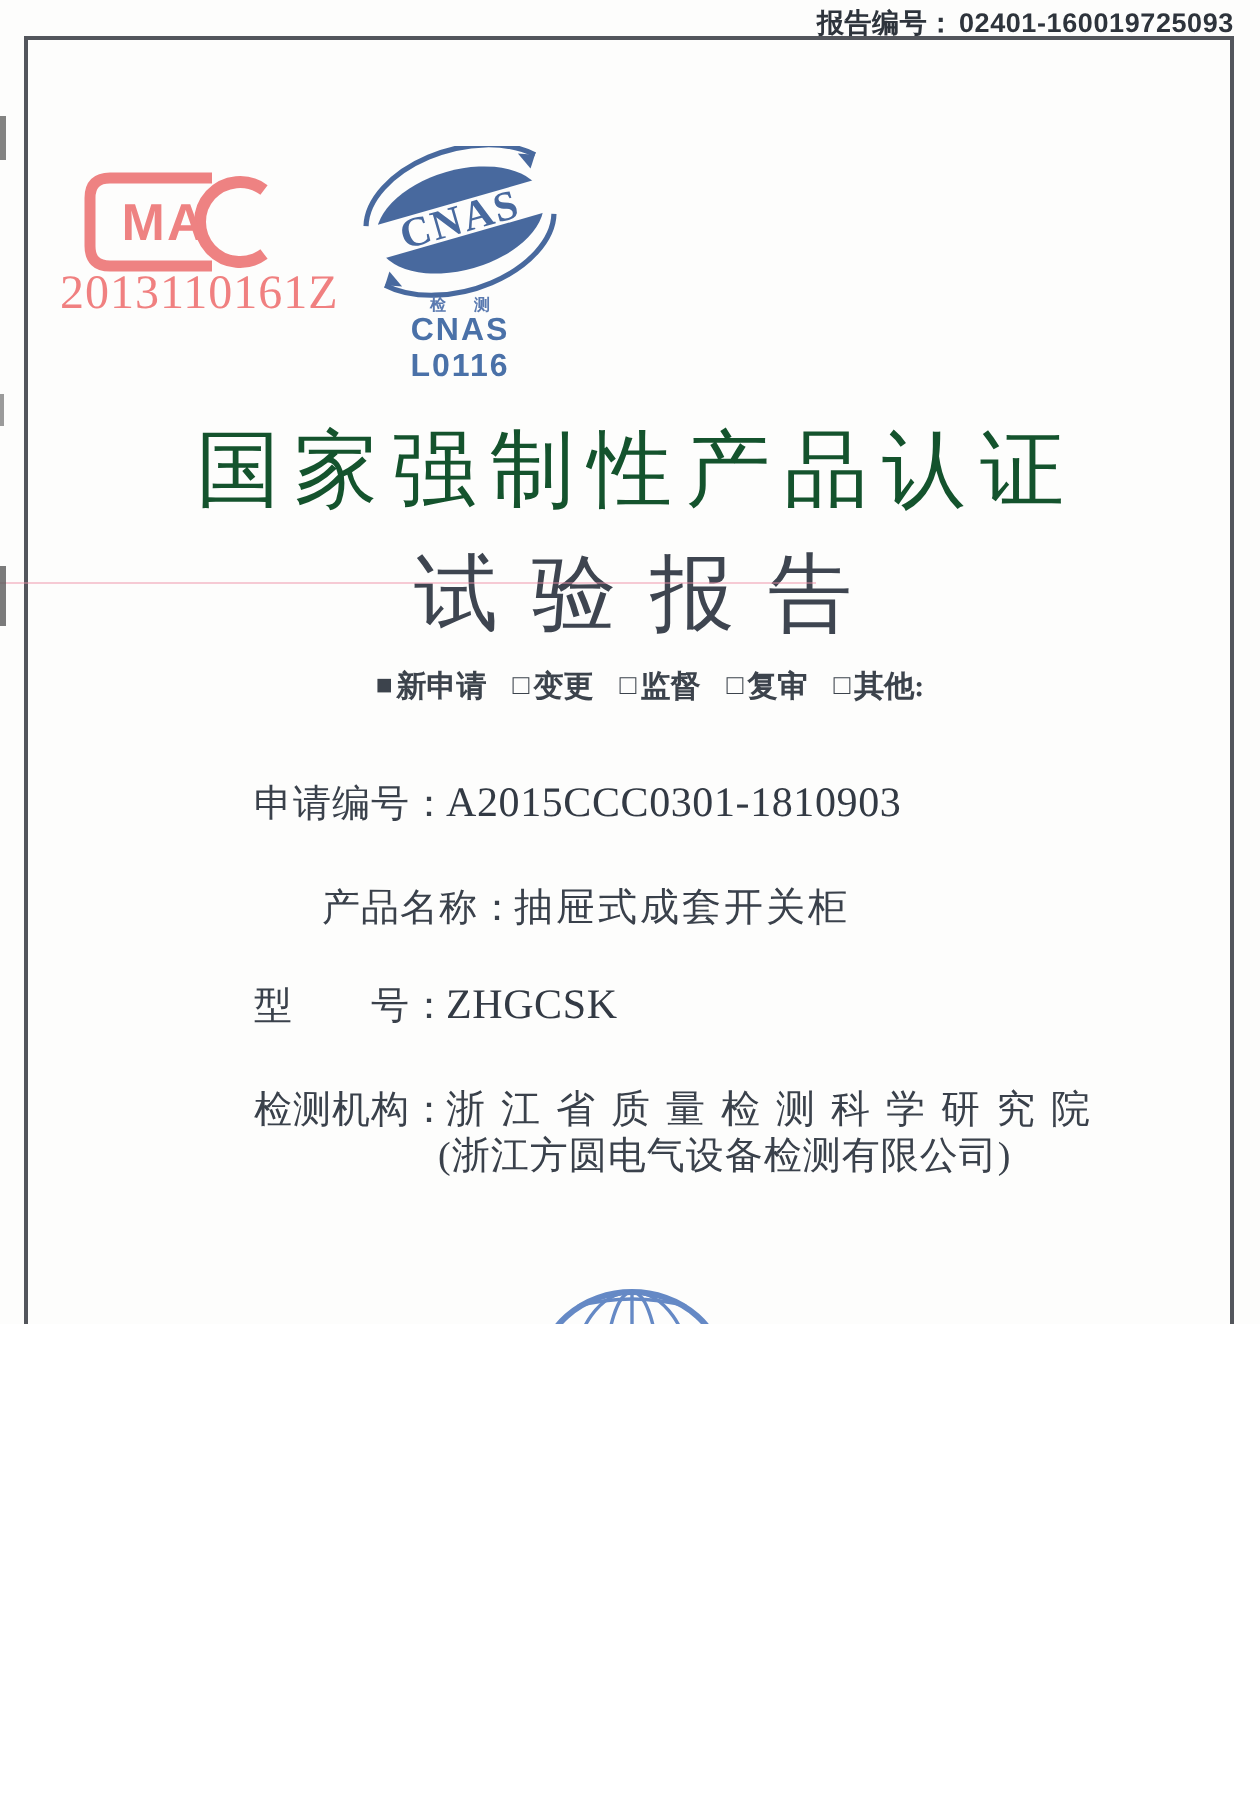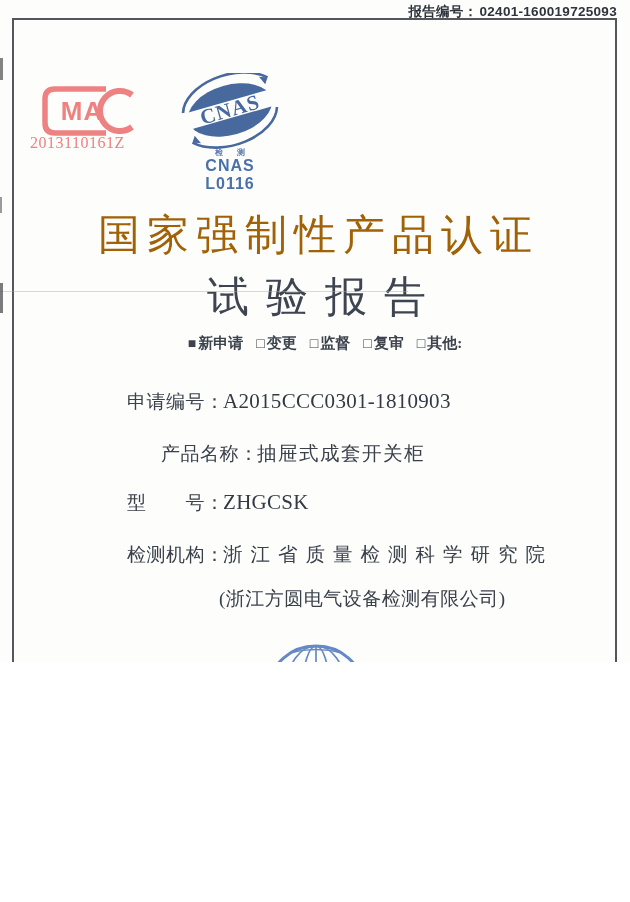--- a/index.html
+++ b/index.html
@@ -22,37 +22,37 @@
   
   .frame{
     position:absolute;left:12px;top:18px;width:601px;height:868px;
     border:2px solid #53565c;
   }
   
   .cma-svg{position:absolute;left:42px;top:86px;}
   .cma-number{
     position:absolute;left:30px;top:134px;width:130px;
     font-family:"Liberation Serif", serif;
-    font-size:16px;color:#f08080;letter-spacing:.5px;white-space:nowrap;
+    font-size:24px;color:#f08080;letter-spacing:.5px;white-space:nowrap;
   }
   
   .cnas-svg{position:absolute;left:178px;top:73px;}
   .cnas-cat{
     position:absolute;left:178px;top:147px;width:104px;text-align:center;
     font-size:8px;font-weight:bold;color:#5a7ab0;letter-spacing:6px;padding-left:6px;box-sizing:border-box;
   }
   .cnas-code{
     position:absolute;left:178px;top:157px;width:104px;text-align:center;
     font-family:Liberation Sans, sans-serif;
     font-size:16px;font-weight:bold;color:#4a71a8;letter-spacing:1px;
   }
   
   .title1{
     position:absolute;left:0;top:207px;width:100%;text-align:center;
-    font-size:42px;font-weight:500;color:#a16207;letter-spacing:7px;padding-left:7px;box-sizing:border-box;
+    font-size:42px;font-weight:500;color:#14532d;letter-spacing:7px;padding-left:7px;box-sizing:border-box;
     white-space:nowrap;
   }
   .title2{
     position:absolute;left:0;top:269px;width:100%;text-align:center;
     font-size:42px;font-weight:500;color:#3e4550;letter-spacing:17px;padding-left:20px;box-sizing:border-box;
     white-space:nowrap;
   }
   .pink-line{
     position:absolute;left:0;top:291px;width:408px;height:1px;
     background:rgba(238,140,165,.45);
@@ -67,21 +67,21 @@
   .apptype .opt{display:inline-flex;align-items:center;gap:2px;}
   .apptype .box{font-size:14px;line-height:1;}
   
   .frow{position:absolute;left:127px;white-space:nowrap;font-size:19px;color:#3a414b;}
   .flabel{display:inline-block;width:96px;letter-spacing:.5px;}
   .fvalue{font-size:19.5px;}
   .fvalue.latin{font-size:21px;color:#333a44;letter-spacing:.3px;}
   .fvalue.sp1{letter-spacing:1.5px;}
   .fvalue.sp8{letter-spacing:8px;}
   .fsub{
-    position:absolute;left:219px;top:586px;
+    position:absolute;left:219px;top:565px;
     font-size:19px;color:#3a414b;letter-spacing:.5px;white-space:nowrap;
   }
   
   .cqc-svg{position:absolute;left:266px;top:642px;}
   
   .artifact{position:absolute;background:#5a5a5a;}
   .a1{left:0;top:58px;width:3px;height:22px;opacity:.75;}
   .a2{left:0;top:197px;width:2px;height:16px;opacity:.6;}
   .a3{left:0;top:283px;width:3px;height:30px;opacity:.8;}
   .smudge{

